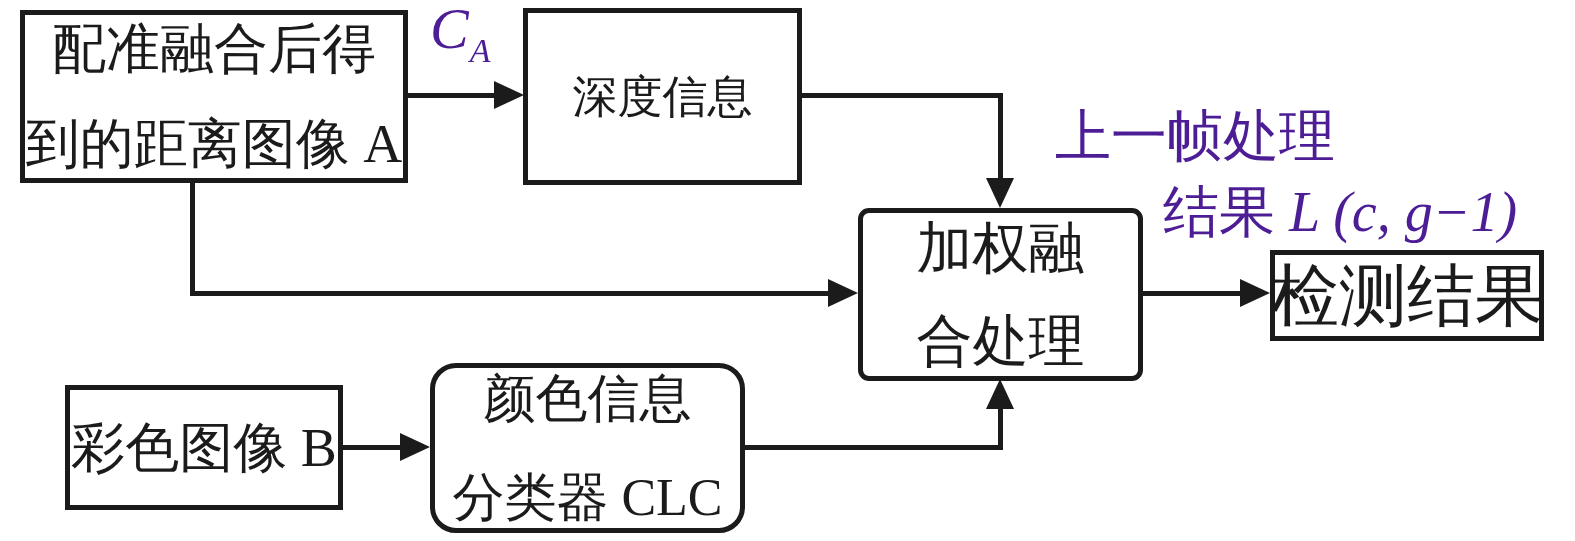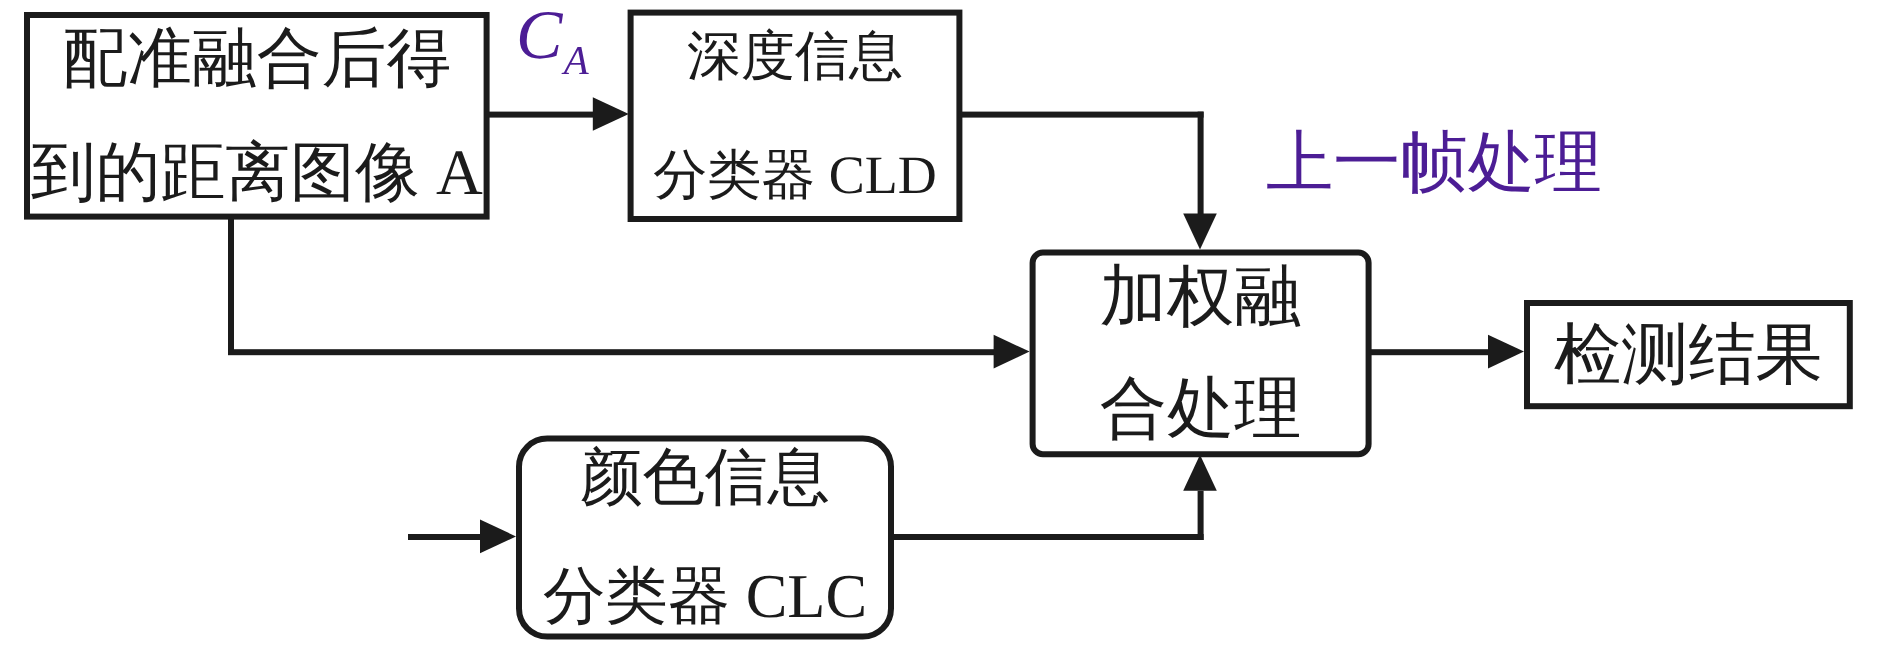--- a/index.html
+++ b/index.html
@@ -29,21 +29,21 @@
     white-space: nowrap;
     gap: 29px;
   }
   .box .ln { display: block; }
 
   #box-range-image   { left: 20px;  top: 10px;  width: 388px; height: 173px; font-size: 54px; line-height: 66px; }
   #box-depth-clf     { left: 523px; top: 8px;   width: 279px; height: 177px; font-size: 45px; line-height: 70px; }
   #box-fusion        { left: 858px; top: 208px; width: 285px; height: 173px; font-size: 56px; line-height: 64px; border-radius: 11px; }
   #box-color-image   { left: 65px;  top: 385px; width: 278px; height: 125px; font-size: 54px; line-height: 60px; }
   #box-color-clf     { left: 430px; top: 363px; width: 315px; height: 170px; font-size: 52px; line-height: 70px; border-radius: 26px; }
-  #box-result        { left: 1270px; top: 250px; width: 274px; height: 91px; font-size: 56px; line-height: 60px; text-align: center; }
+  #box-result        { left: 1270px; top: 250px; width: 274px; height: 91px; font-size: 68px; line-height: 60px; text-align: center; }
 
   .line {
     position: absolute;
     background: #1b1b1b;
   }
   .ah {
     position: absolute;
     width: 0;
     height: 0;
     border-style: solid;
@@ -80,28 +80,30 @@
 
 <div id="canvas">
 
   <div class="box" id="box-range-image">
     <span class="ln">配准融合后得</span>
     <span class="ln">到的距离图像 A</span>
   </div>
 
   <div class="box" id="box-depth-clf">
     <span class="ln">深度信息</span>
-    <span class="ln">分类器 CLD</span>
   </div>
 
   <div class="box" id="box-fusion">
     <span class="ln">加权融</span>
     <span class="ln">合处理</span>
   </div>
 
+  <div class="box" id="box-color-image">
+    <span class="ln">彩色图像 B</span>
+  </div>
 
   <div class="box" id="box-color-clf">
     <span class="ln">颜色信息</span>
     <span class="ln">分类器 CLC</span>
   </div>
 
   <div class="box" id="box-result">
     <span class="ln">检测结果</span>
   </div>
 
@@ -127,14 +129,17 @@
   <div class="ah right" style="left:1240px; top:279px;"></div>
 
   <div class="lbl math" id="lbl-ca">
     <span>C</span><sub>A</sub>
   </div>
 
 
 
   <div class="lbl cjk" id="lbl-prev-1">上一帧处理</div>
 
+  <div class="lbl cjk" id="lbl-prev-2">
+    <span>结果 </span><span class="formula">L (c, g−1)</span>
+  </div>
 
 </div>
 
 </body></html>

